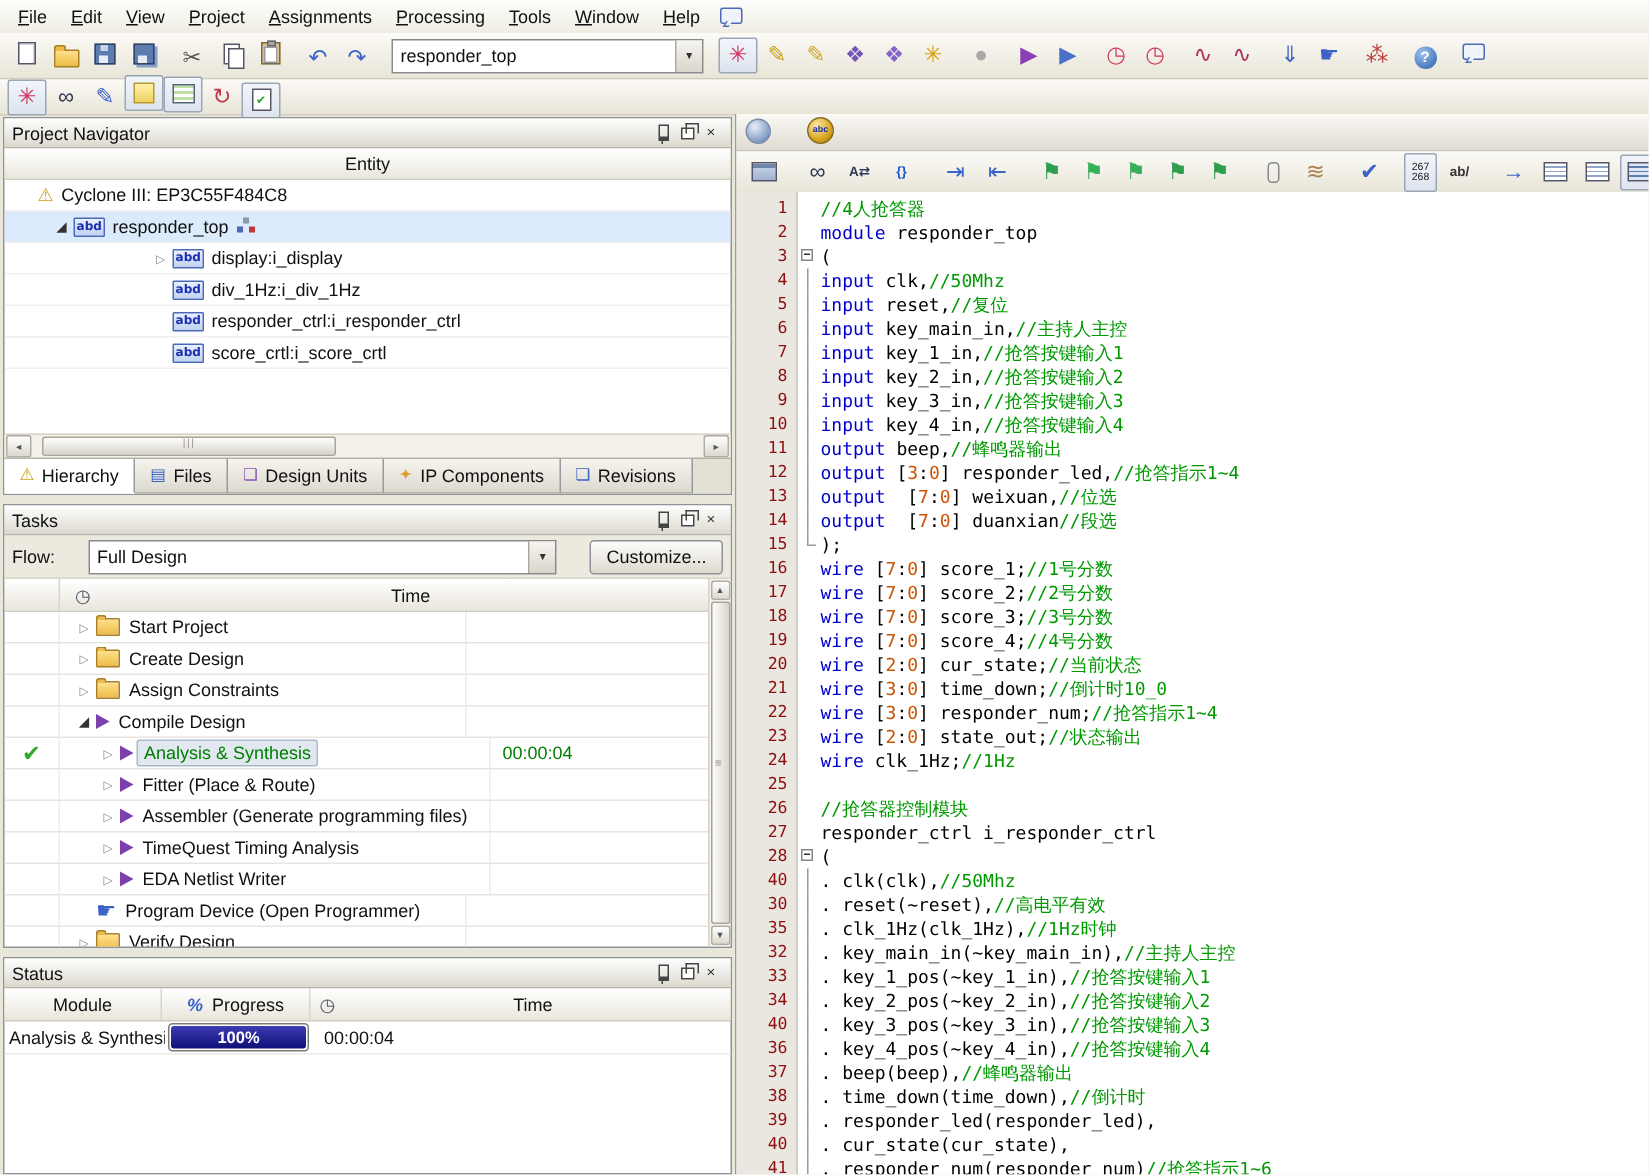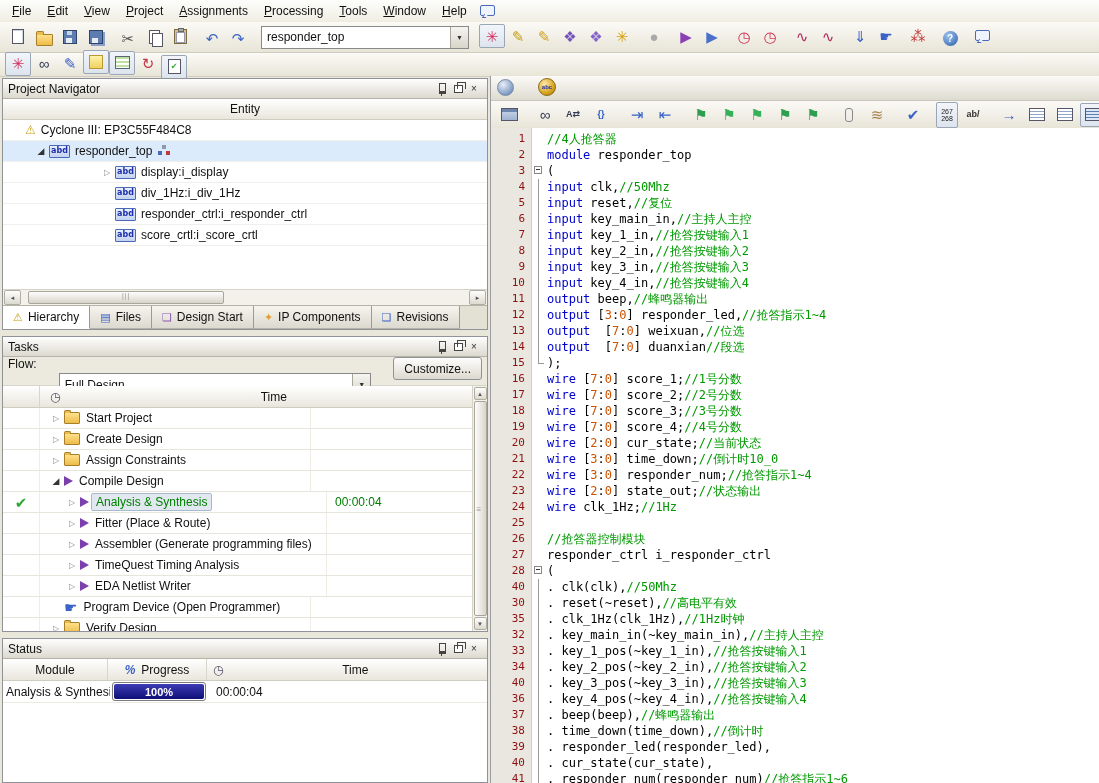--- a/index.html
+++ b/index.html
@@ -85,21 +85,21 @@
   .hs-track{flex:1;position:relative;height:13px}
   .hs-thumb{position:absolute;left:6px;width:44%;top:0;height:13px;background:linear-gradient(#fdfdfc,#d8d5ca);
             border:1px solid #a8a59a;border-radius:2px;box-sizing:border-box}
   .hs-thumb::after{content:'|||';position:absolute;left:50%;top:0;transform:translateX(-50%);font-size:7px;color:#9a978c;letter-spacing:1px}
   .navtabs{height:23px;flex:0 0 23px;display:flex;background:#e3e0d4;border-top:1px solid #b5b2a8;align-items:stretch}
   .ntab{display:flex;align-items:center;gap:5px;padding:0 10px;border-right:1px solid #979a9f;border-bottom:1px solid #b5b2a8;
         background:linear-gradient(#f6f4ee,#dcd9cf);font-size:12px}
   .ntab.active{background:#fff;border-bottom:1px solid #fff}
   .ntab .gl{font-size:11px}
   
-  .flowrow{height:28px;flex:0 0 28px;display:flex;align-items:flex-start;padding:0 5px;gap:6px;background:#eceade;border-bottom:1px solid #d8d5cb}
+  .flowrow{height:28px;flex:0 0 28px;display:flex;align-items:center;padding:0 5px;gap:6px;background:#eceade;border-bottom:1px solid #d8d5cb}
   .flowrow .combo{flex:1;margin:16px}
   .btn{height:21px;padding:0 10px;border:1px solid #8f9299;border-radius:3px;background:linear-gradient(#fdfdfc,#ddd9cf);
        display:flex;align-items:center}
   .tbody{flex:1;position:relative;overflow:hidden}
   .thead{height:21px;display:flex;background:linear-gradient(#fff,#e9e6dc);border-bottom:1px solid #cfccc2;align-items:center}
   .th1{width:36px;flex:0 0 36px;align-self:stretch;border-right:1px solid #d8d5cb}
   .th2{width:262px;flex:0 0 262px;align-self:stretch;border-right:1px solid #d8d5cb;display:flex;align-items:center;justify-content:center}
   .th3{flex:1;display:flex;align-items:center;align-self:stretch}
   .th3 .gl{margin-left:10px;font-size:12px;color:#556}
   .th3 .lbl{flex:1;text-align:center}
@@ -310,21 +310,21 @@
       <div class="ntab active">
         <span class="gl" style="color: rgb(200, 160, 18);">⚠</span>
         <span>Hierarchy</span>
       </div>
       <div class="ntab">
         <span class="gl" style="color: rgb(58, 98, 200);">▤</span>
         <span>Files</span>
       </div>
       <div class="ntab">
         <span class="gl" style="color: rgb(138, 90, 176);">❏</span>
-        <span>Design Start</span>
+        <span>Design Units</span>
       </div>
       <div class="ntab">
         <span class="gl" style="color: rgb(224, 160, 48);">✦</span>
         <span>IP Components</span>
       </div>
       <div class="ntab">
         <span class="gl" style="color: rgb(58, 98, 200);">❏</span>
         <span>Revisions</span>
       </div>
     </div>

